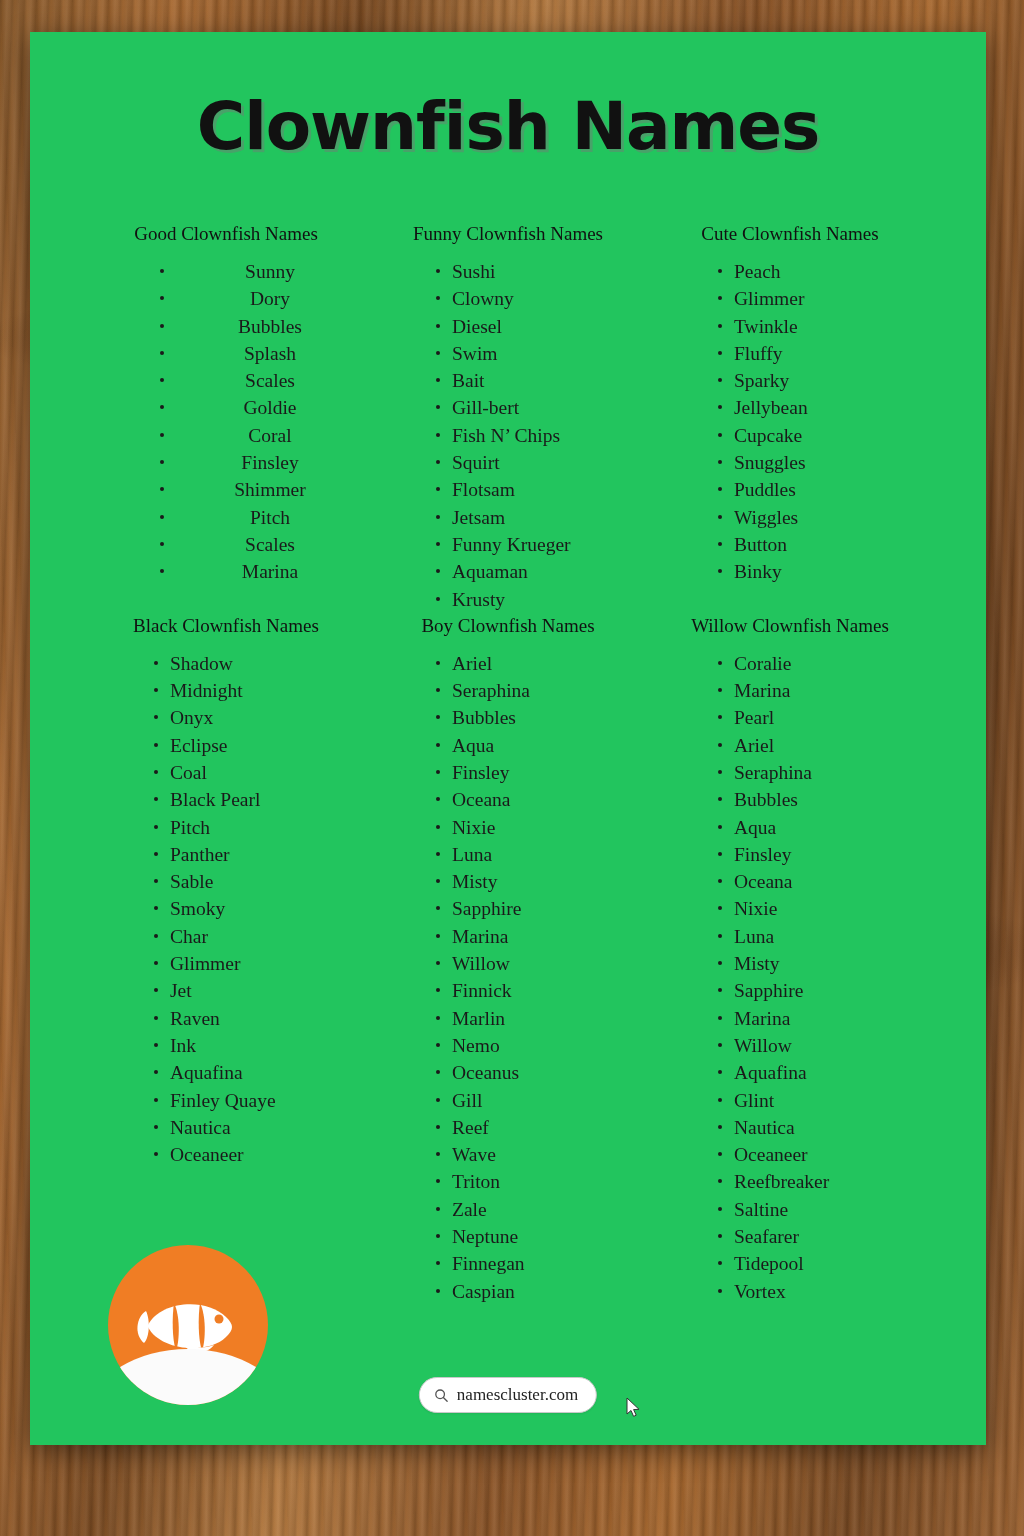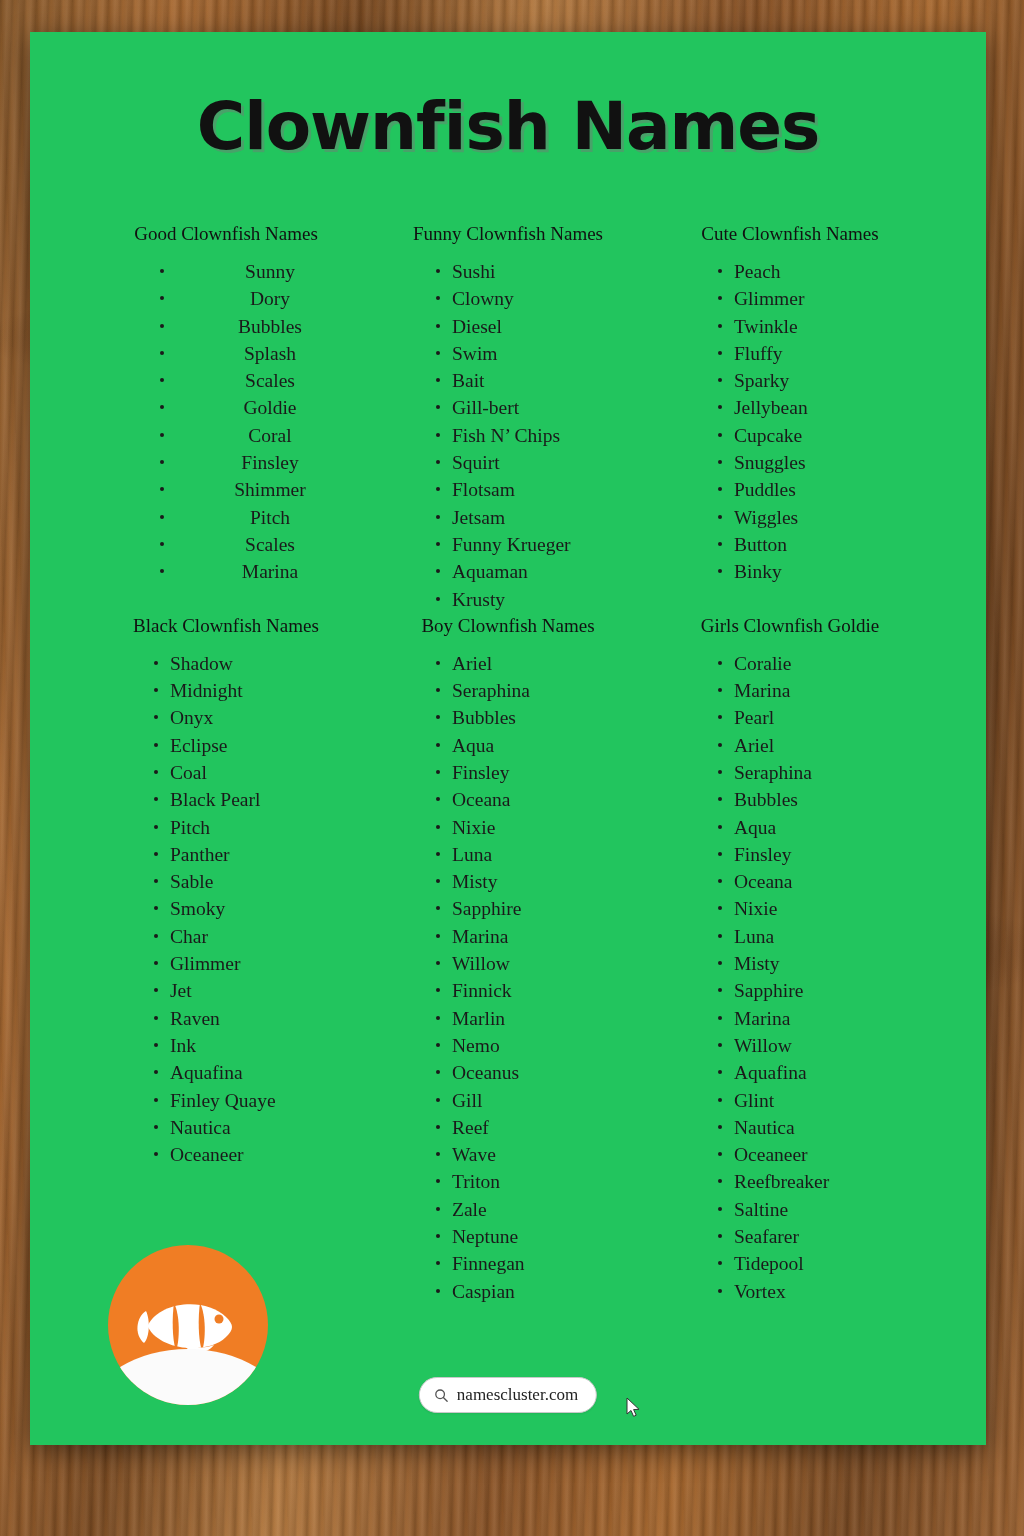--- a/index.html
+++ b/index.html
@@ -275,21 +275,21 @@
         <li>Wave</li>
         <li>Triton</li>
         <li>Zale</li>
         <li>Neptune</li>
         <li>Finnegan</li>
         <li>Caspian</li>
       </ul>
     </div>
 
     <div class="col-block row2">
-      <div class="sect-title">Girls Clownfish Goldie</div>
+      <div class="sect-title">Willow Clownfish Names</div>
       <ul class="names indent-b">
         <li>Coralie</li>
         <li>Marina</li>
         <li>Pearl</li>
         <li>Ariel</li>
         <li>Seraphina</li>
         <li>Bubbles</li>
         <li>Aqua</li>
         <li>Finsley</li>
         <li>Oceana</li>

